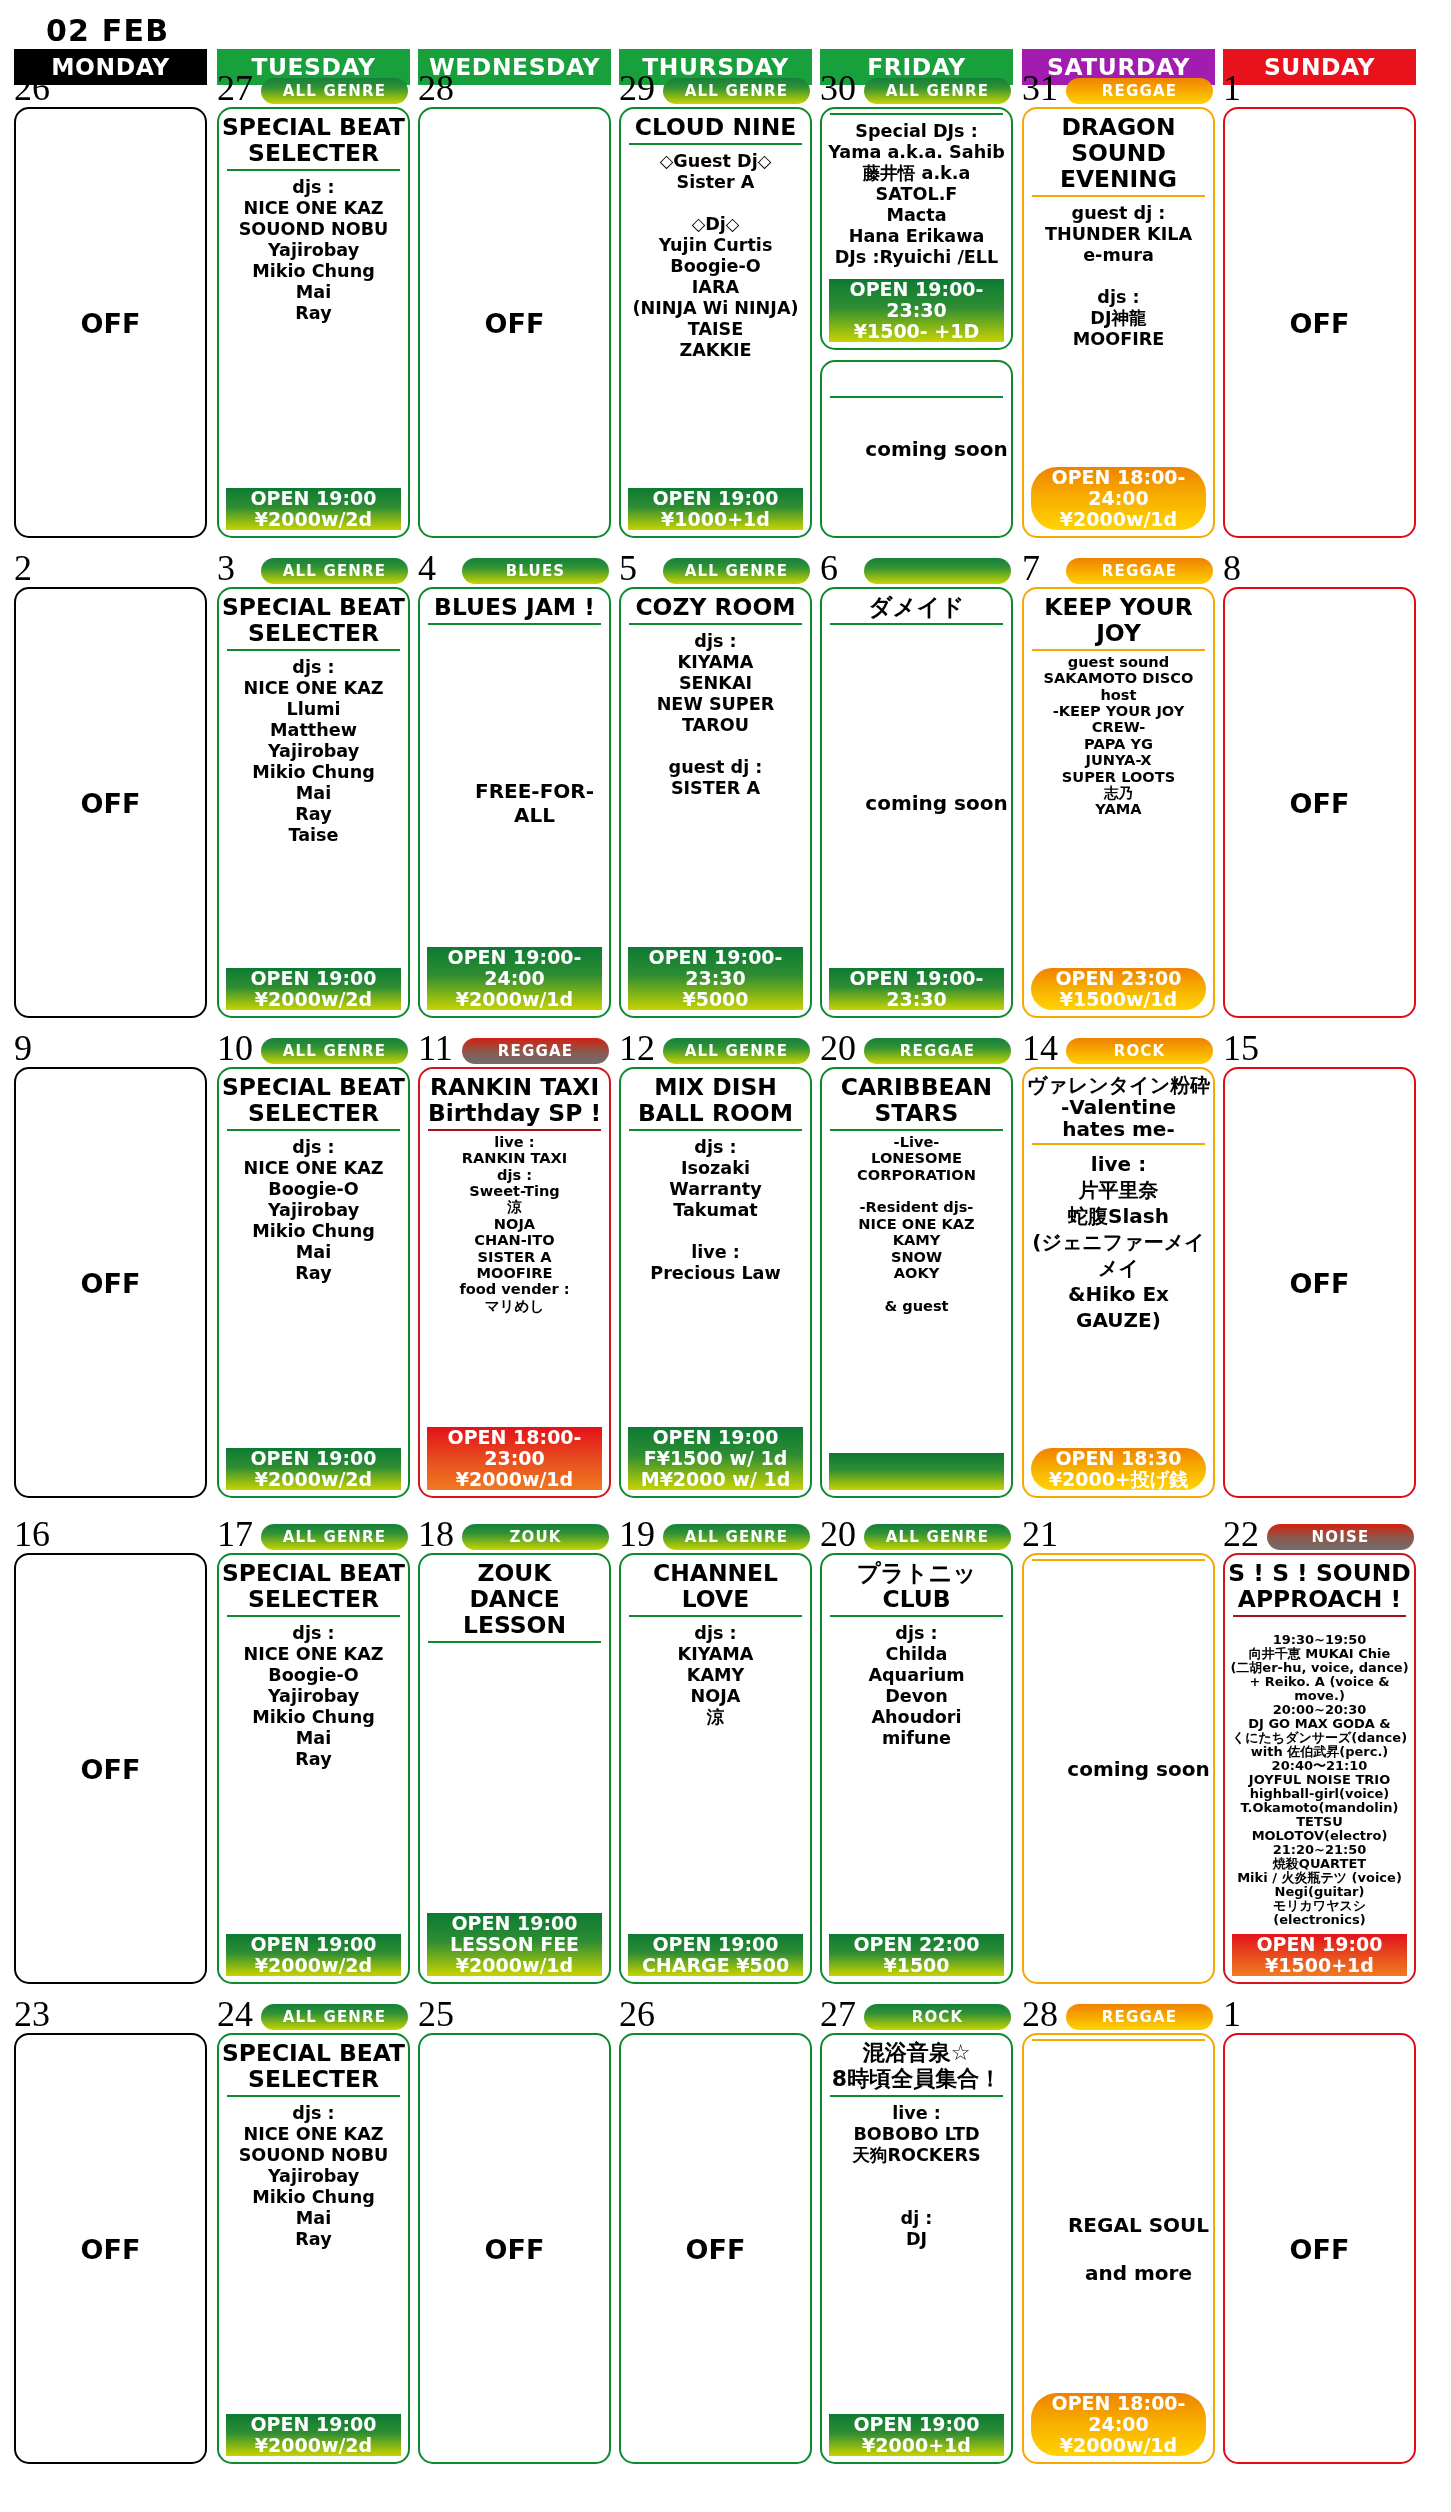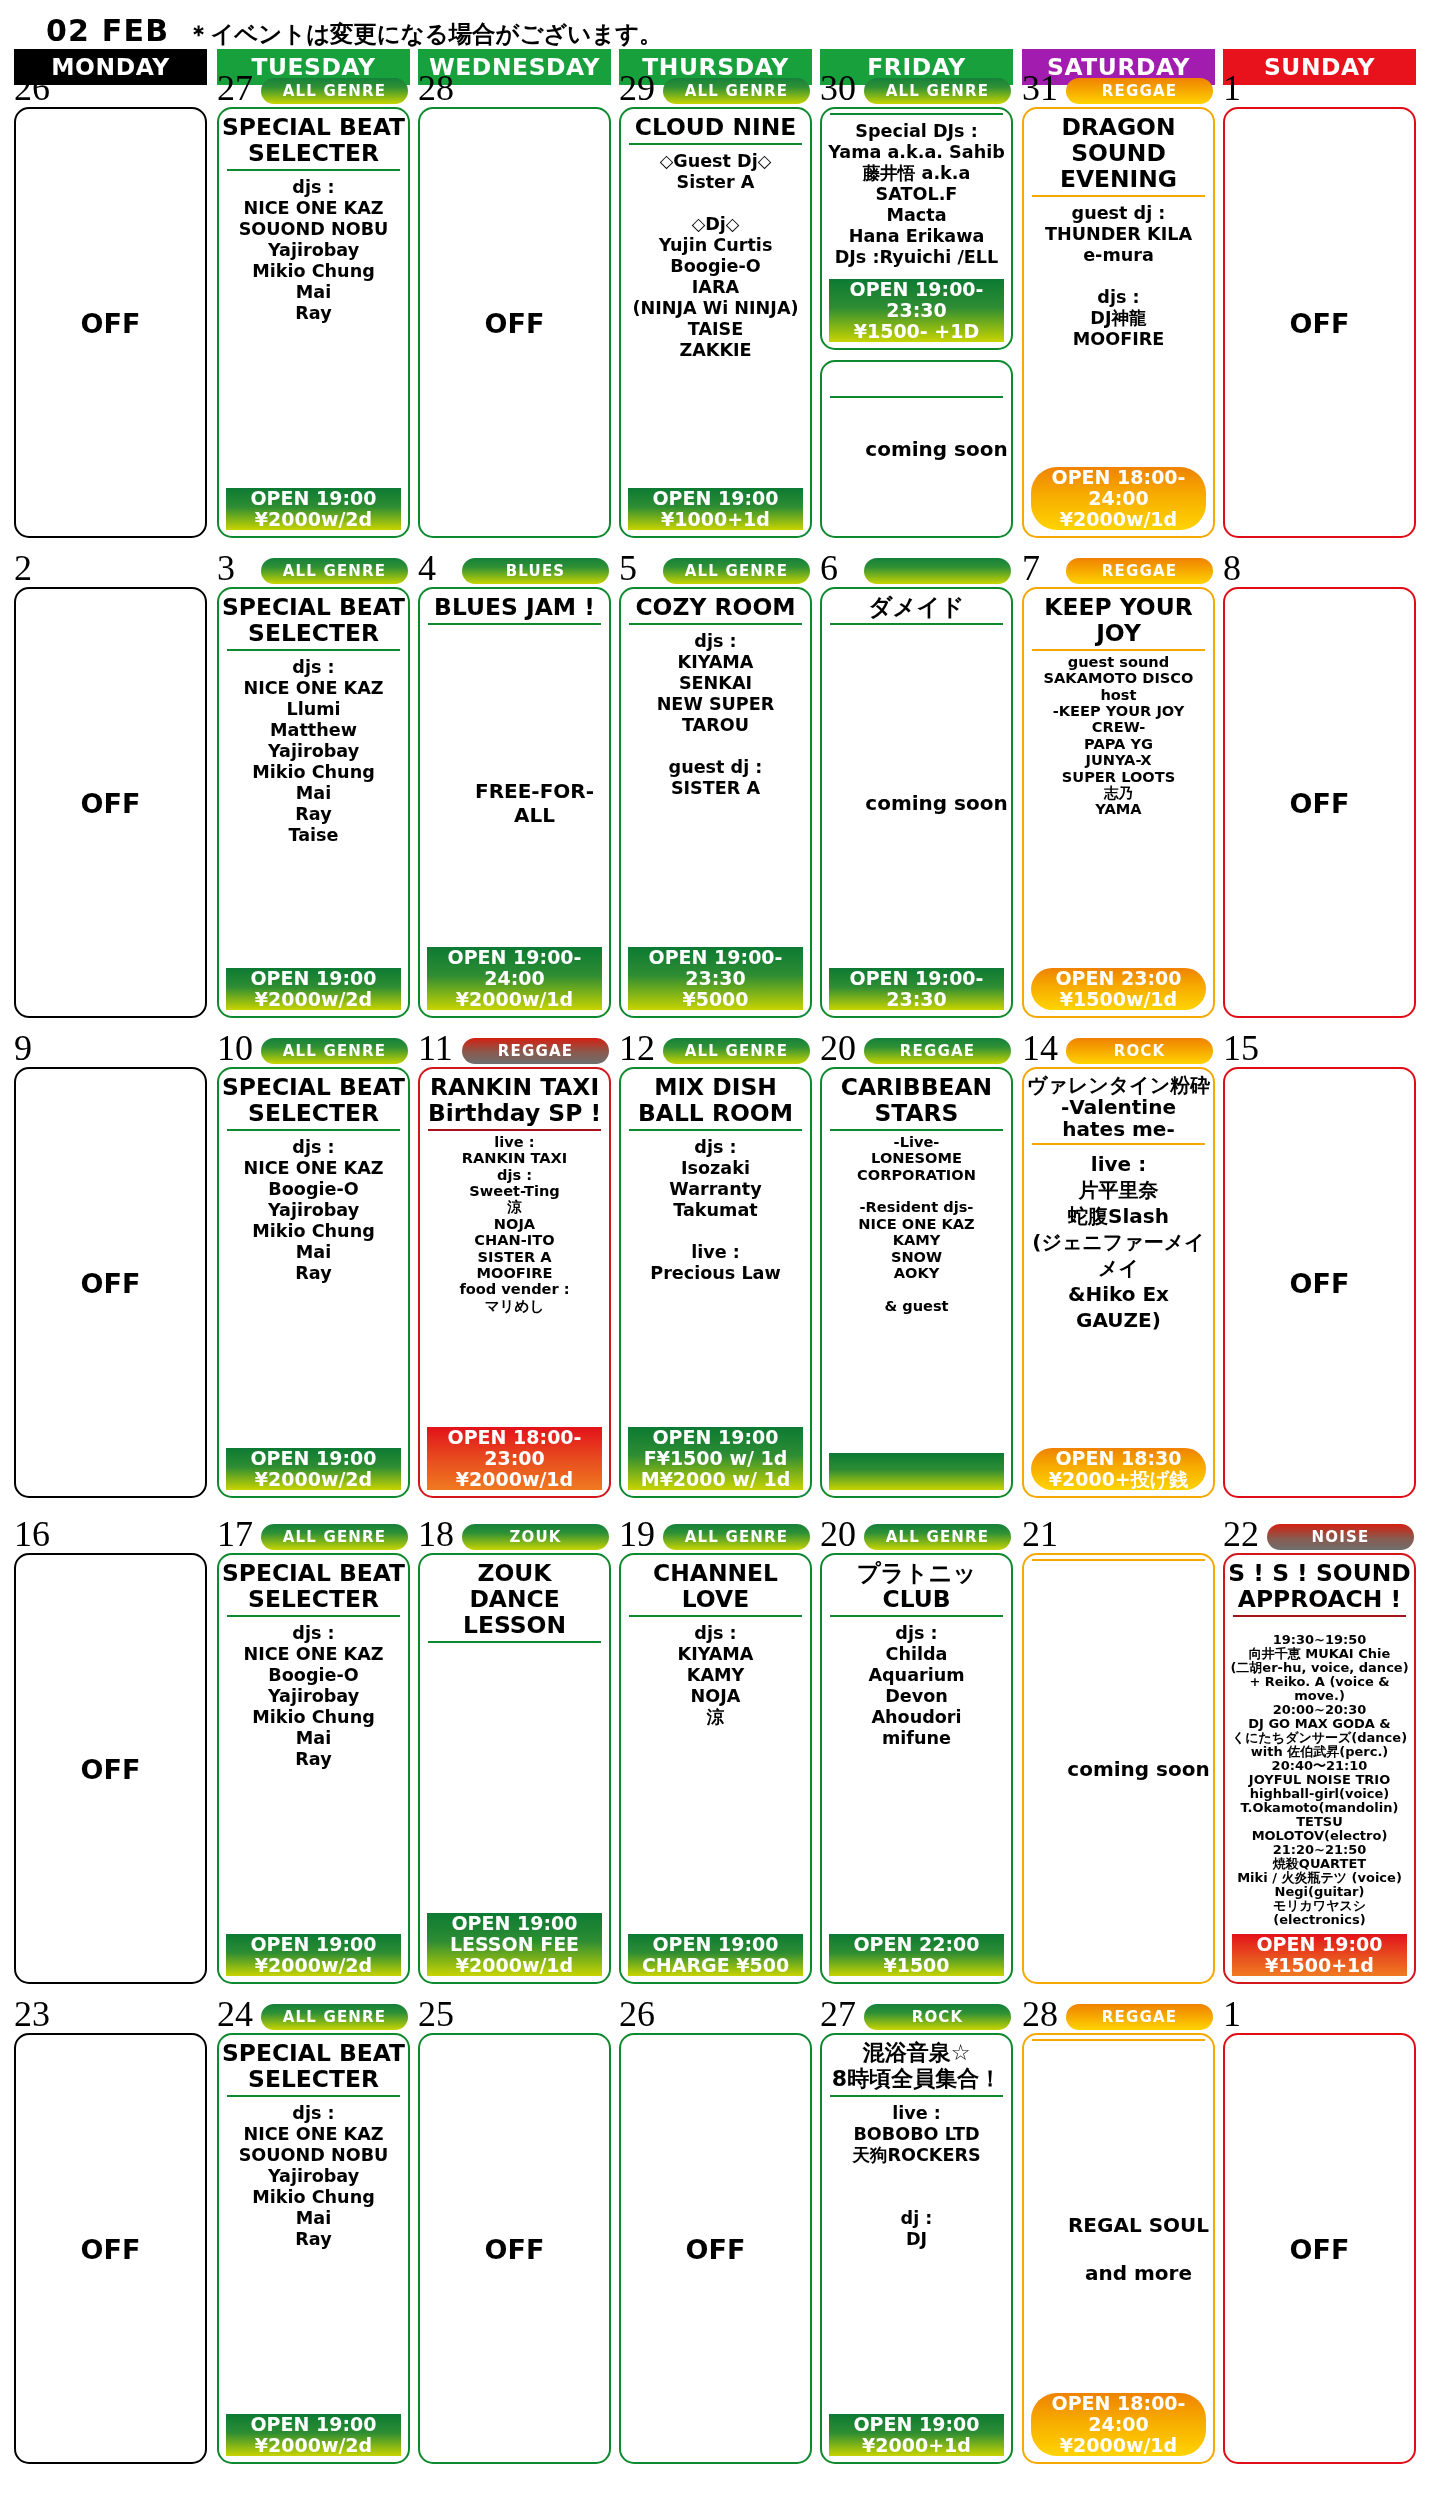--- a/index.html
+++ b/index.html
@@ -114,21 +114,20 @@
   }
   .f-green  { background:linear-gradient(to bottom,#0c7a33 0%,#2e8d33 45%,#c8d400 100%); }
   .f-orange { background:linear-gradient(to bottom,#ef8200 0%,#f7ac00 45%,#ffd400 100%);border-radius:26px; }
   .f-red    { background:linear-gradient(to bottom,#e2121a 0%,#e8501f 55%,#f07a20 100%); }
 </style>
 </head>
 <body>
 
 <div id="topbar">
   <div id="month-label">02  FEB</div>
-  <div id="notice">＊イベントは変更になる場合がございます。</div>
 </div>
 
 <div id="dow-row">
     <div class="dow" style="left: 14px; width: 193px; background: rgb(0, 0, 0);">MONDAY</div>
     <div class="dow" style="left: 217px; width: 193px; background: rgb(23, 160, 60);">TUESDAY</div>
     <div class="dow" style="left: 418px; width: 193px; background: rgb(23, 160, 60);">WEDNESDAY</div>
     <div class="dow" style="left: 619px; width: 193px; background: rgb(23, 160, 60);">THURSDAY</div>
     <div class="dow" style="left: 820px; width: 193px; background: rgb(23, 160, 60);">FRIDAY</div>
     <div class="dow" style="left: 1022px; width: 193px; background: #a21caf;">SATURDAY</div>
     <div class="dow" style="left: 1223px; width: 193px; background: rgb(232, 18, 28);">SUNDAY</div>

